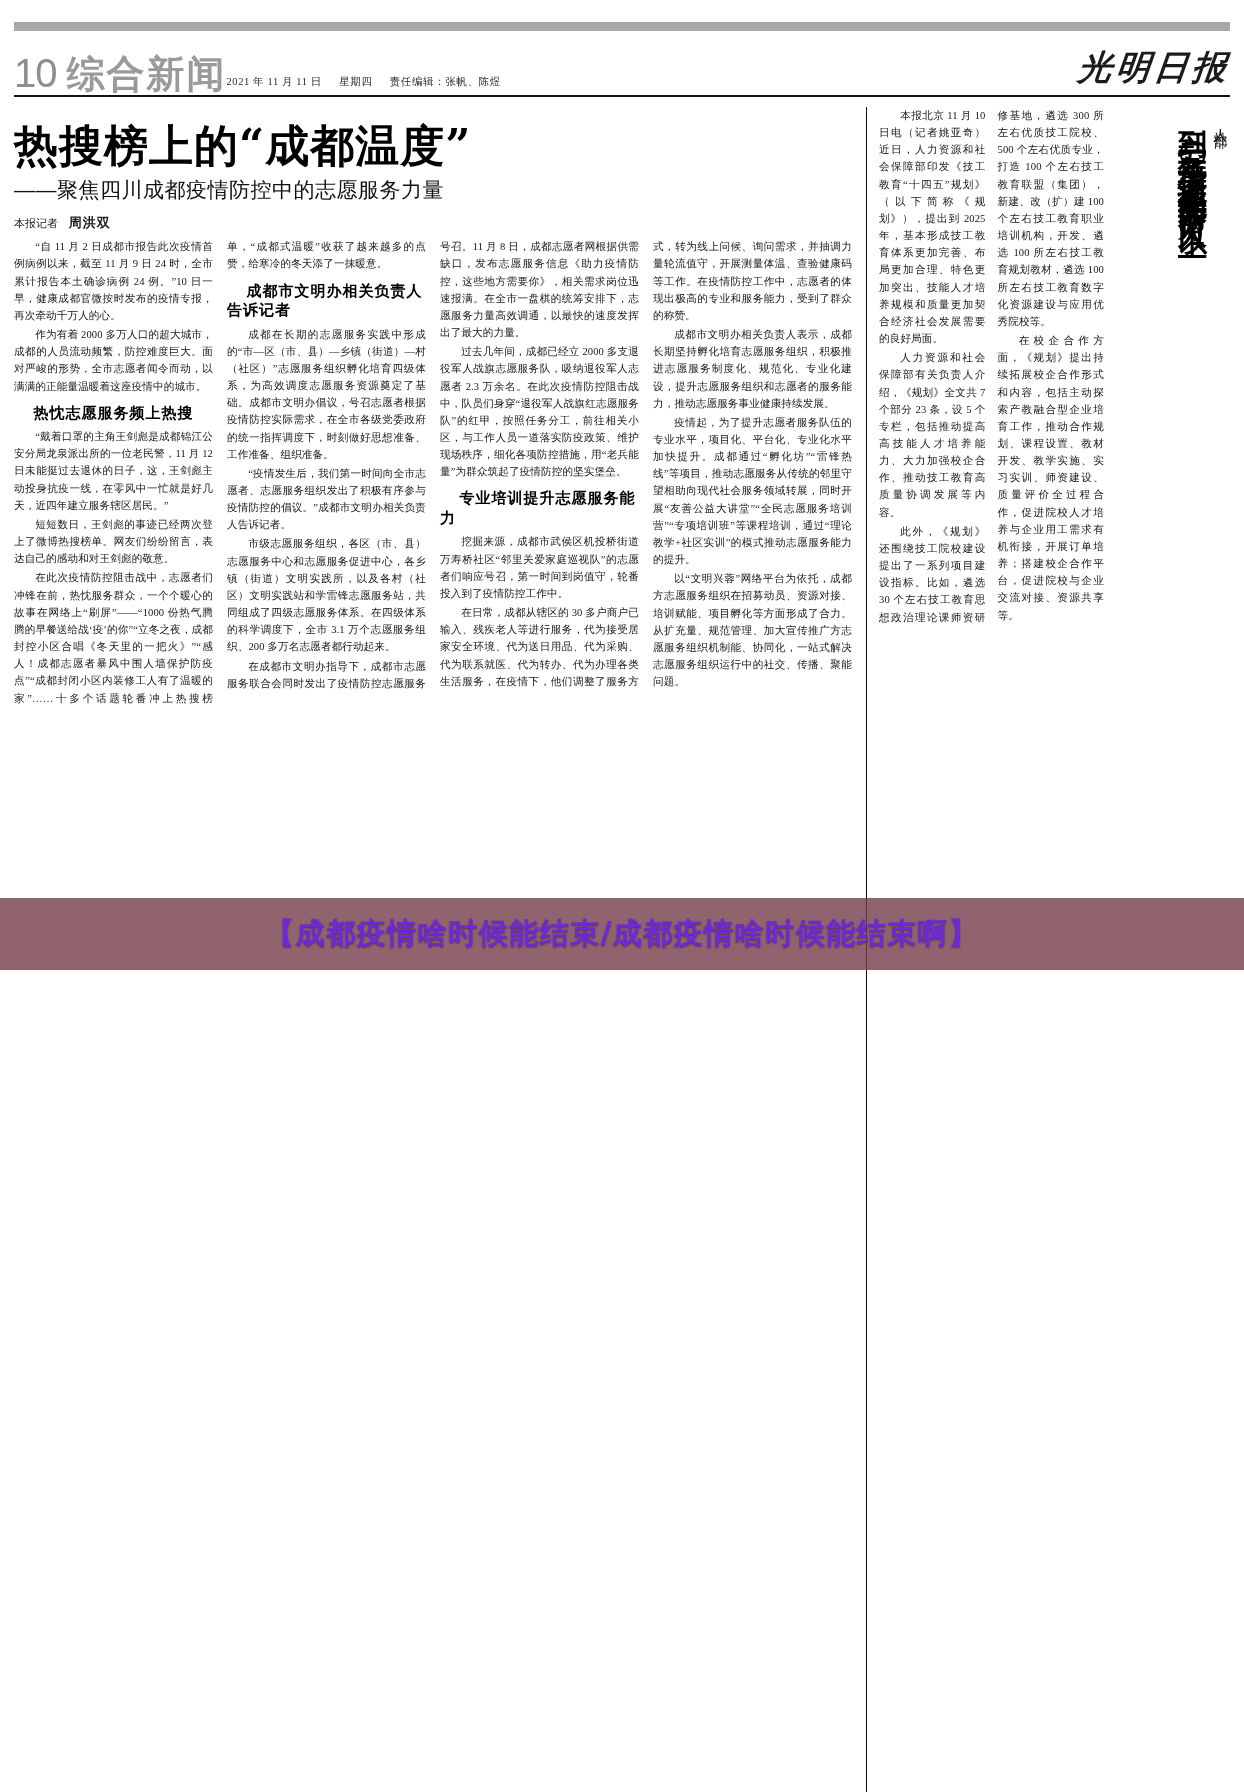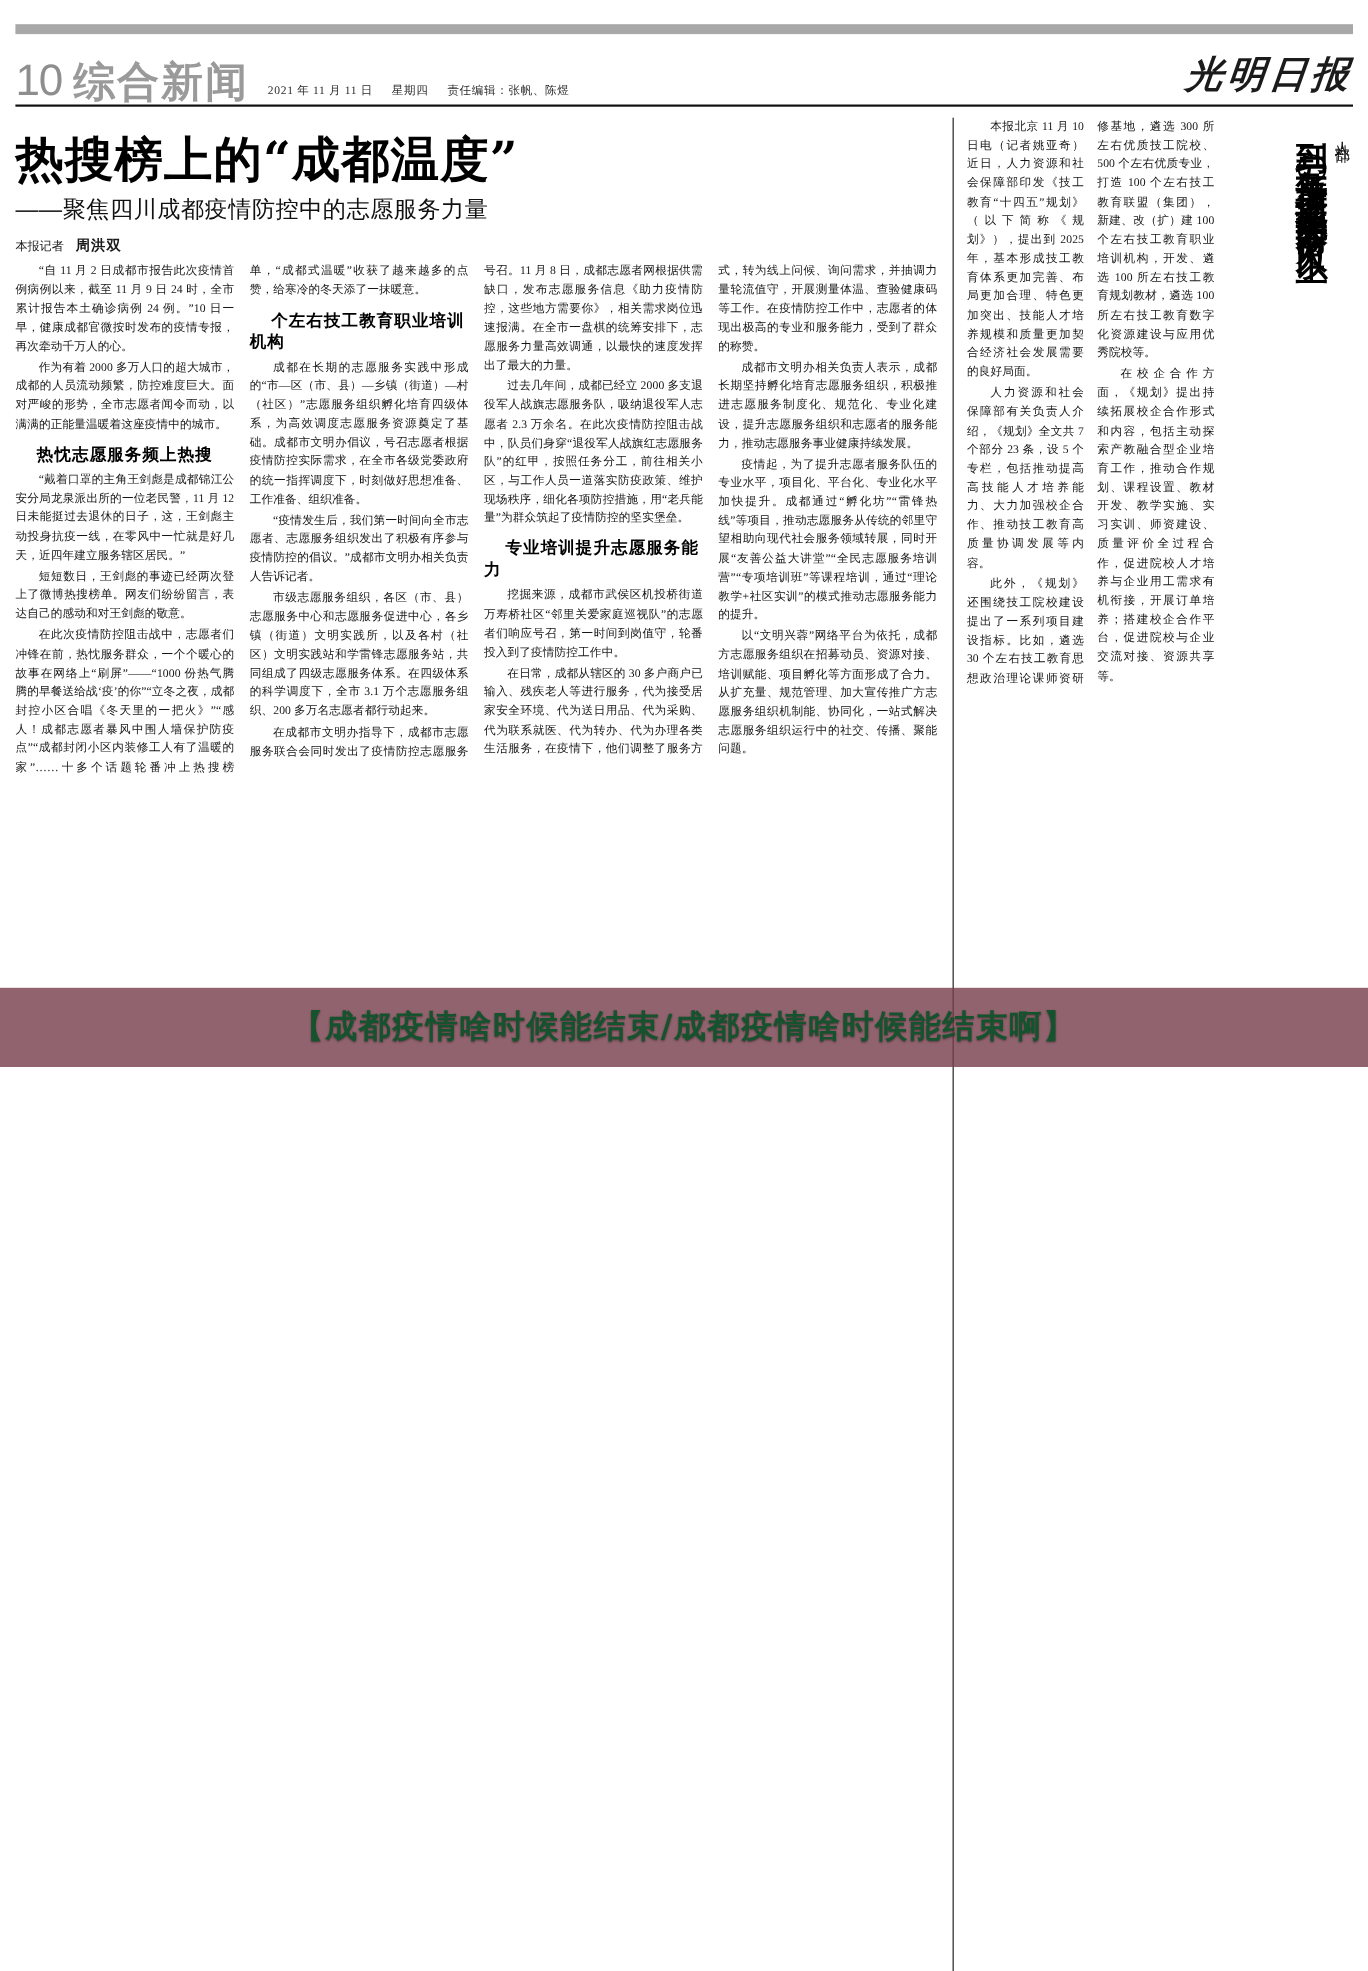--- a/index.html
+++ b/index.html
@@ -17,21 +17,21 @@
   
   .top-rule { height: 9px; background: #a8a8a8; margin: 22px 0 0 0; }
   .masthead { display: flex; align-items: flex-end; height: 62px; padding-top: 2px; }
   .pagenum {
     font-size: 40px; font-weight: 400; color: #8e8e8e;
     font-family: "Liberation Sans", sans-serif; line-height: 1; margin-right: 10px;
     letter-spacing: -1px;
   }
   .section-name {
     font-size: 38px; font-weight: 700; color: #9a9a9a;
-    letter-spacing: 2px; line-height: 1; margin-right: 17px;
+    letter-spacing: 2px; line-height: 1; margin-right: 0;
     font-family: "DejaVu Serif", serif;
   }
   .dateline {
     font-size: 10.5px; color: #2b2b2b; letter-spacing: .6px;
     padding-bottom: 4px; white-space: nowrap;
   }
   .dateline span { margin-right: 14px; }
   .brand {
     margin-left: auto; font-size: 34px; font-weight: 700;
     font-style: italic; color: #1b1b1b; letter-spacing: 4px;
@@ -89,21 +89,21 @@
   }
 
   
   .overlay-banner {
     position: absolute; left: 0; right: 0; top: 876px; height: 72px;
     background: rgba(118, 60, 74, .80);
     display: flex; align-items: center; justify-content: center;
     z-index: 50;
   }
   .overlay-text {
-    color: #14532d; font-size: 29px; font-weight: 700;
+    color: #6d28d9; font-size: 29px; font-weight: 700;
     letter-spacing: 1.5px; font-family: "DejaVu Serif", serif;
     text-shadow: 0 1px 2px rgba(0,0,0,.45);
     white-space: nowrap;
   }
 </style>
 </head>
 <body>
 
 <div class="page">
 
@@ -130,21 +130,21 @@
         <b>周洪双</b>
       </div>
 
       <div class="cols-4">
         <p class="txt">“自 11 月 2 日成都市报告此次疫情首例病例以来，截至 11 月 9 日 24 时，全市累计报告本土确诊病例 24 例。”10 日一早，健康成都官微按时发布的疫情专报，再次牵动千万人的心。</p>
         <p class="txt">作为有着 2000 多万人口的超大城市，成都的人员流动频繁，防控难度巨大。面对严峻的形势，全市志愿者闻令而动，以满满的正能量温暖着这座疫情中的城市。</p>
         <h3 class="sub">热忱志愿服务频上热搜</h3>
         <p class="txt">“戴着口罩的主角王剑彪是成都锦江公安分局龙泉派出所的一位老民警，11 月 12 日未能挺过去退休的日子，这，王剑彪主动投身抗疫一线，在零风中一忙就是好几天，近四年建立服务辖区居民。”</p>
         <p class="txt">短短数日，王剑彪的事迹已经两次登上了微博热搜榜单。网友们纷纷留言，表达自己的感动和对王剑彪的敬意。</p>
         <p class="txt">在此次疫情防控阻击战中，志愿者们冲锋在前，热忱服务群众，一个个暖心的故事在网络上“刷屏”——“1000 份热气腾腾的早餐送给战‘疫’的你”“立冬之夜，成都封控小区合唱《冬天里的一把火》”“感人！成都志愿者暴风中围人墙保护防疫点”“成都封闭小区内装修工人有了温暖的家”……十多个话题轮番冲上热搜榜单，“成都式温暖”收获了越来越多的点赞，给寒冷的冬天添了一抹暖意。</p>
-        <h3 class="sub">个左右技工教育职业培训机构</h3>
+        <h3 class="sub">成都市文明办相关负责人告诉记者</h3>
         <p class="txt">成都在长期的志愿服务实践中形成的“市—区（市、县）—乡镇（街道）—村（社区）”志愿服务组织孵化培育四级体系，为高效调度志愿服务资源奠定了基础。成都市文明办倡议，号召志愿者根据疫情防控实际需求，在全市各级党委政府的统一指挥调度下，时刻做好思想准备、工作准备、组织准备。</p>
         <p class="txt">“疫情发生后，我们第一时间向全市志愿者、志愿服务组织发出了积极有序参与疫情防控的倡议。”成都市文明办相关负责人告诉记者。</p>
         <p class="txt">市级志愿服务组织，各区（市、县）志愿服务中心和志愿服务促进中心，各乡镇（街道）文明实践所，以及各村（社区）文明实践站和学雷锋志愿服务站，共同组成了四级志愿服务体系。在四级体系的科学调度下，全市 3.1 万个志愿服务组织、200 多万名志愿者都行动起来。</p>
         <p class="txt">在成都市文明办指导下，成都市志愿服务联合会同时发出了疫情防控志愿服务号召。11 月 8 日，成都志愿者网根据供需缺口，发布志愿服务信息《助力疫情防控，这些地方需要你》，相关需求岗位迅速报满。在全市一盘棋的统筹安排下，志愿服务力量高效调通，以最快的速度发挥出了最大的力量。</p>
         <p class="txt">过去几年间，成都已经立 2000 多支退役军人战旗志愿服务队，吸纳退役军人志愿者 2.3 万余名。在此次疫情防控阻击战中，队员们身穿“退役军人战旗红志愿服务队”的红甲，按照任务分工，前往相关小区，与工作人员一道落实防疫政策、维护现场秩序，细化各项防控措施，用“老兵能量”为群众筑起了疫情防控的坚实堡垒。</p>
         <h3 class="sub">专业培训提升志愿服务能力</h3>
         <p class="txt">挖掘来源，成都市武侯区机投桥街道万寿桥社区“邻里关爱家庭巡视队”的志愿者们响应号召，第一时间到岗值守，轮番投入到了疫情防控工作中。</p>
         <p class="txt">在日常，成都从辖区的 30 多户商户已输入、残疾老人等进行服务，代为接受居家安全环境、代为送日用品、代为采购、代为联系就医、代为转办、代为办理各类生活服务，在疫情下，他们调整了服务方式，转为线上问候、询问需求，并抽调力量轮流值守，开展测量体温、查验健康码等工作。在疫情防控工作中，志愿者的体现出极高的专业和服务能力，受到了群众的称赞。</p>
         <p class="txt">成都市文明办相关负责人表示，成都长期坚持孵化培育志愿服务组织，积极推进志愿服务制度化、规范化、专业化建设，提升志愿服务组织和志愿者的服务能力，推动志愿服务事业健康持续发展。</p>
         <p class="txt">疫情起，为了提升志愿者服务队伍的专业水平，项目化、平台化、专业化水平加快提升。成都通过“孵化坊”“雷锋热线”等项目，推动志愿服务从传统的邻里守望相助向现代社会服务领域转展，同时开展“友善公益大讲堂”“全民志愿服务培训营”“专项培训班”等课程培训，通过“理论教学+社区实训”的模式推动志愿服务能力的提升。</p>

